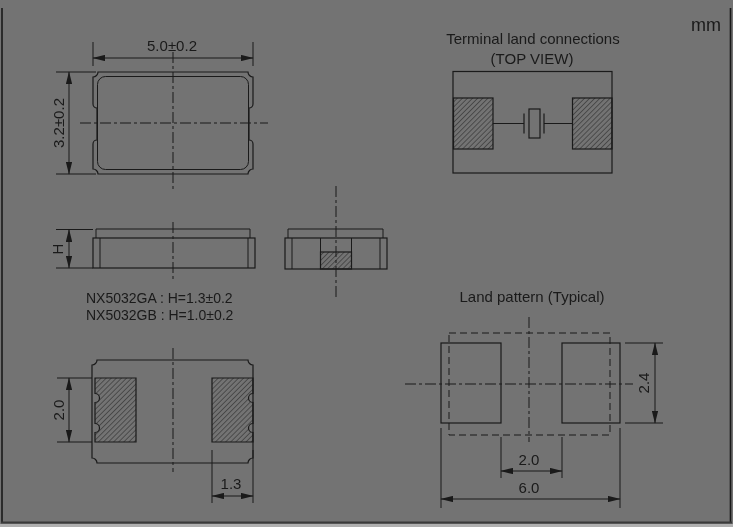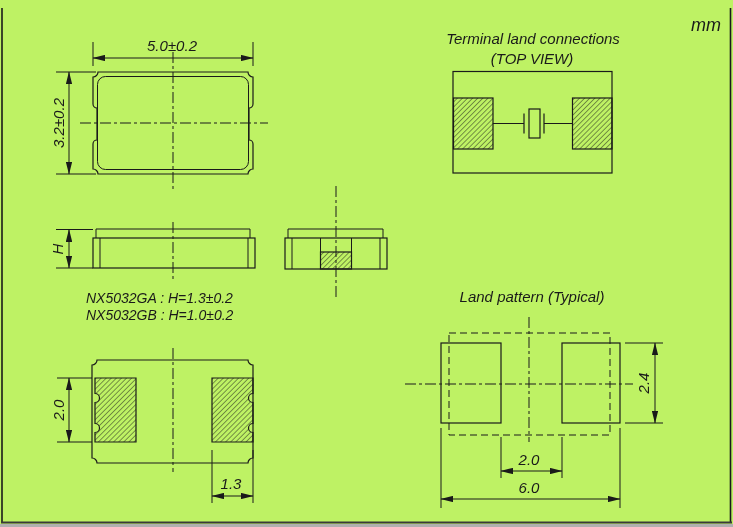--- a/index.html
+++ b/index.html
@@ -1,22 +1,21 @@
 <!DOCTYPE html>
 <html><head>
 <meta charset="utf-8">
 <style>
   html,body{margin:0;padding:0;background:#e8e8e8;}
   #stage{
     position:relative;
     width:733px;height:527px;
-    background:#bef264;
+    background:#737373;
     overflow:hidden;
     font-family:"Liberation Sans", sans-serif;
-    font-style:italic;
   }
   svg{position:absolute;left:0;top:0;}
   text{fill:#1a1a1a;}
   .ln{stroke:#1a1a1a;stroke-width:1.2;fill:none;}
   .thin{stroke:#1a1a1a;stroke-width:1;fill:none;}
   .dim{stroke:#1a1a1a;stroke-width:1;fill:none;}
   .cl{stroke:#1a1a1a;stroke-width:1;fill:none;stroke-dasharray:11 3 3 3;}
   .dashed{stroke:#1a1a1a;stroke-width:1;fill:none;stroke-dasharray:7 4;}
   .hatched{fill:url(#hatch);stroke:#1a1a1a;stroke-width:1.2;}
   .t14{font-size:14px;}

